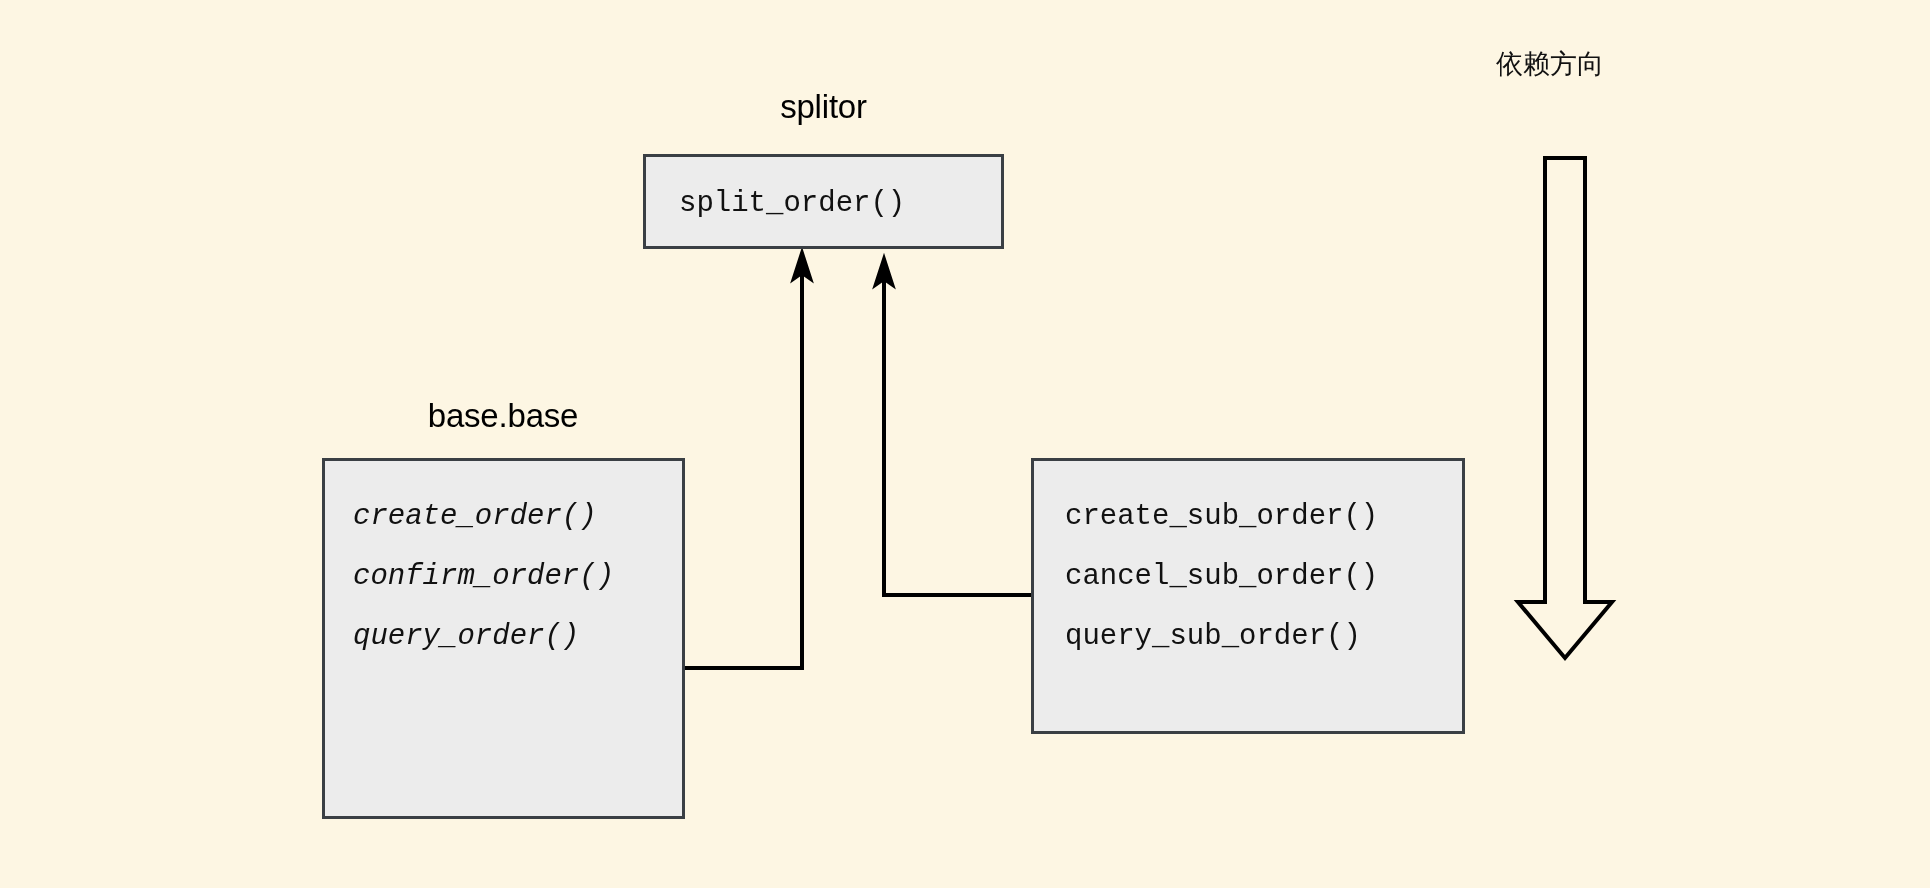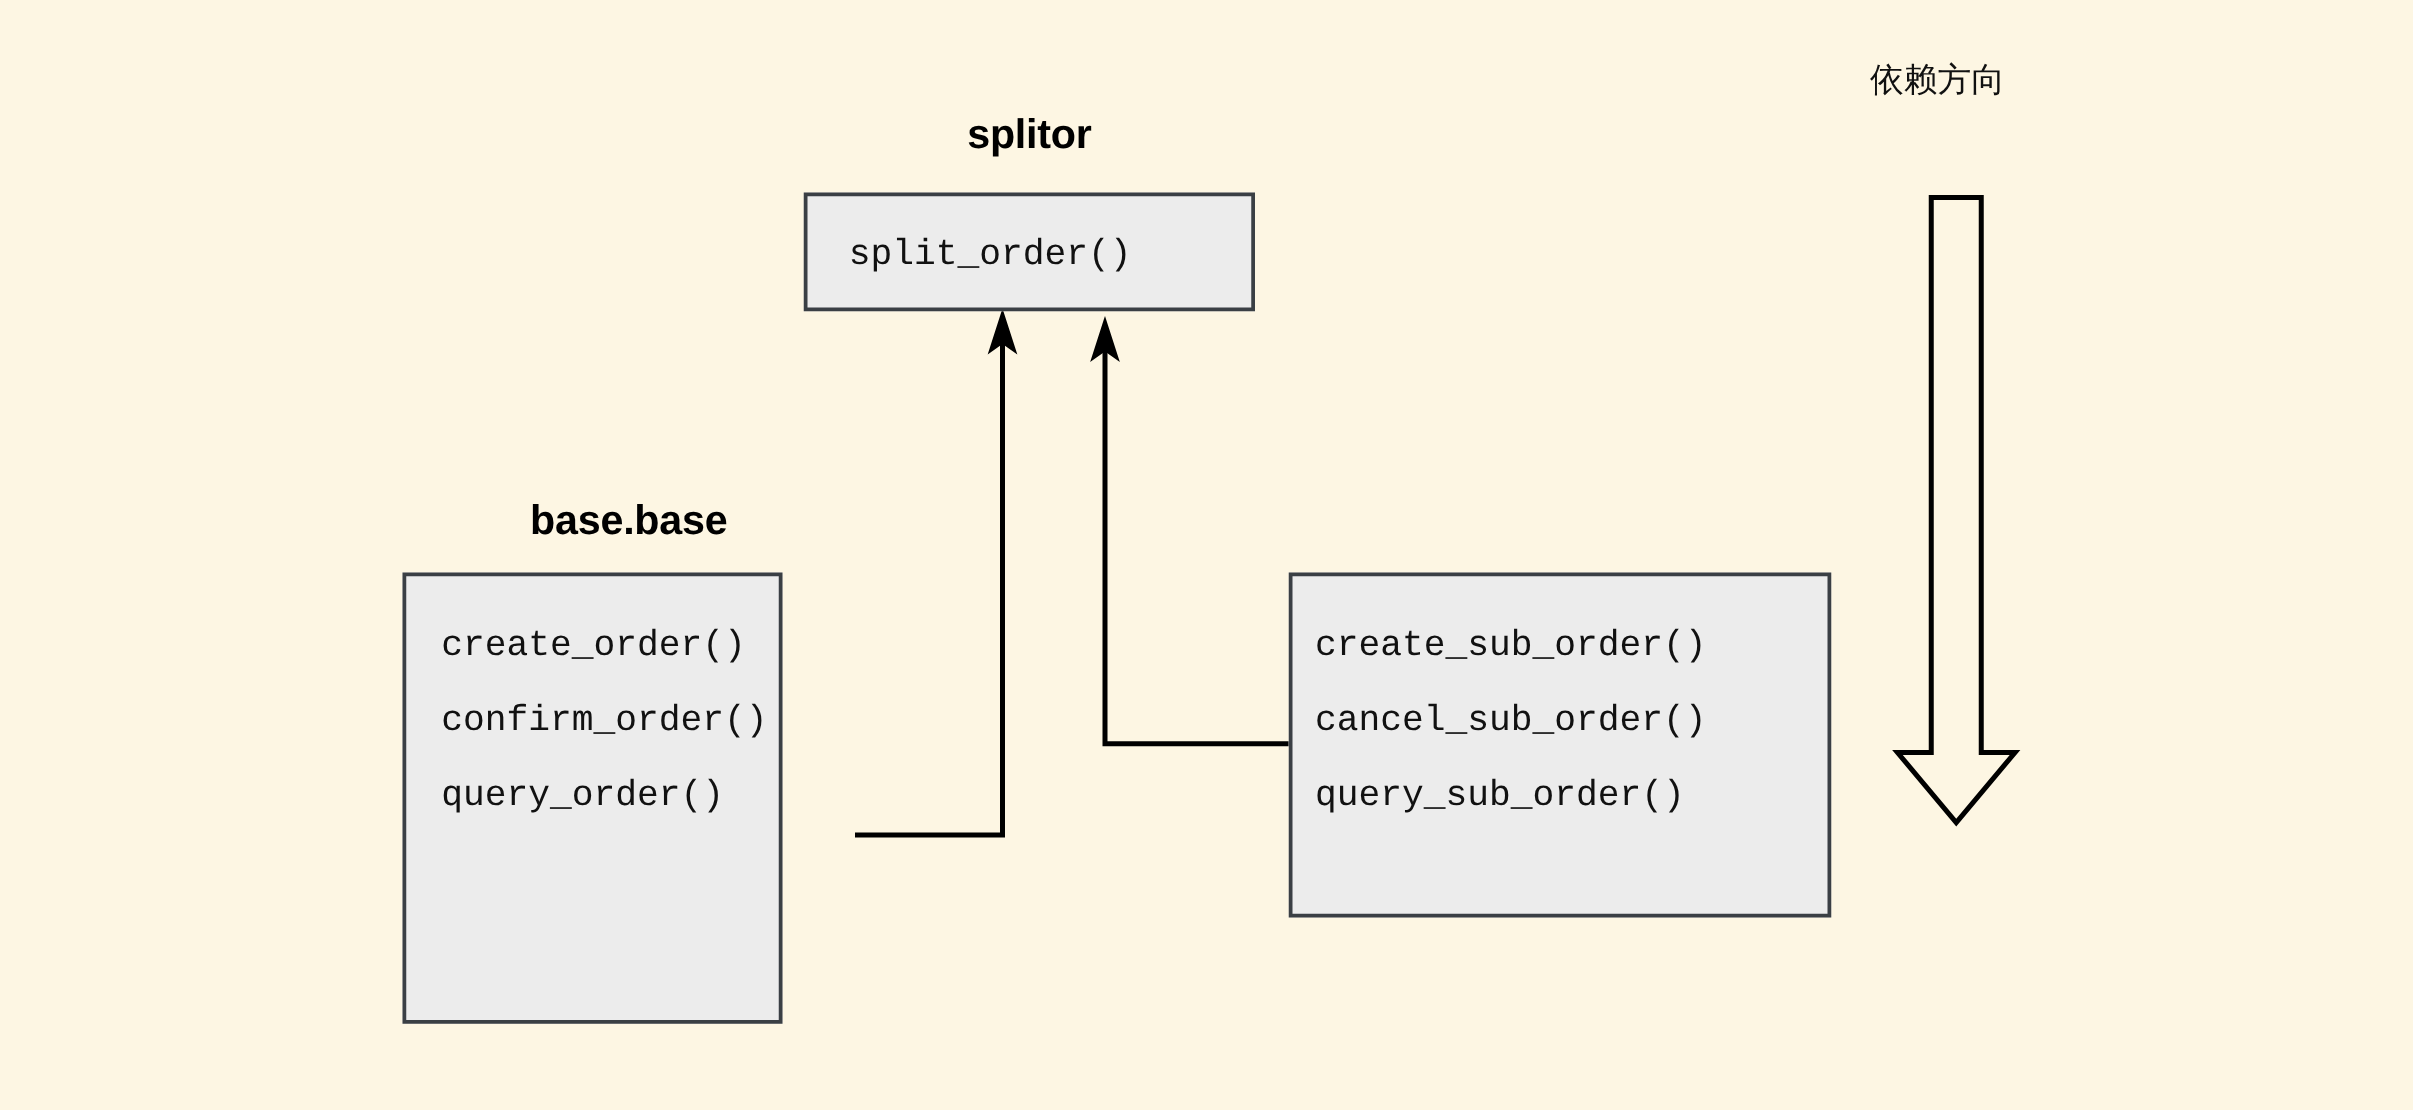--- a/index.html
+++ b/index.html
@@ -29,21 +29,21 @@
   }
   .node {
     position: absolute;
     box-sizing: border-box;
     background: #ececec;
     border: 3px solid #3a3f44;
   }
   .node-title {
     position: absolute;
     font-family: "Liberation Sans", sans-serif;
-    font-weight: bold;
+    font-weight: normal;
     color: #000000;
     white-space: nowrap;
     letter-spacing: -0.2px;
   }
   .method-list {
     position: absolute;
     left: 0;
     top: 0;
     width: 100%;
     padding: 26px 0 0 28px;
@@ -72,39 +72,40 @@
     left: 643px;
     top: 88px;
     width: 361px;
     text-align: center;
     font-size: 33px;
   }
   
   #node-order {
     left: 322px;
     top: 458px;
-    width: 304px;
+    width: 363px;
     height: 361px;
+    font-style: italic;
   }
   #title-order {
     left: 322px;
     top: 397px;
     width: 362px;
     text-align: center;
     font-size: 33px;
   }
   
   #node-sub-order {
     left: 1031px;
     top: 458px;
     width: 434px;
     height: 276px;
   }
   #node-sub-order .method-list {
-    padding-left: 18px;
+    padding-left: 31px;
   }
   #title-sub-order {
     left: 1031px;
     top: 397px;
     width: 434px;
     text-align: left;
     padding-left: 21px;
     box-sizing: border-box;
     font-size: 33px;
   }

